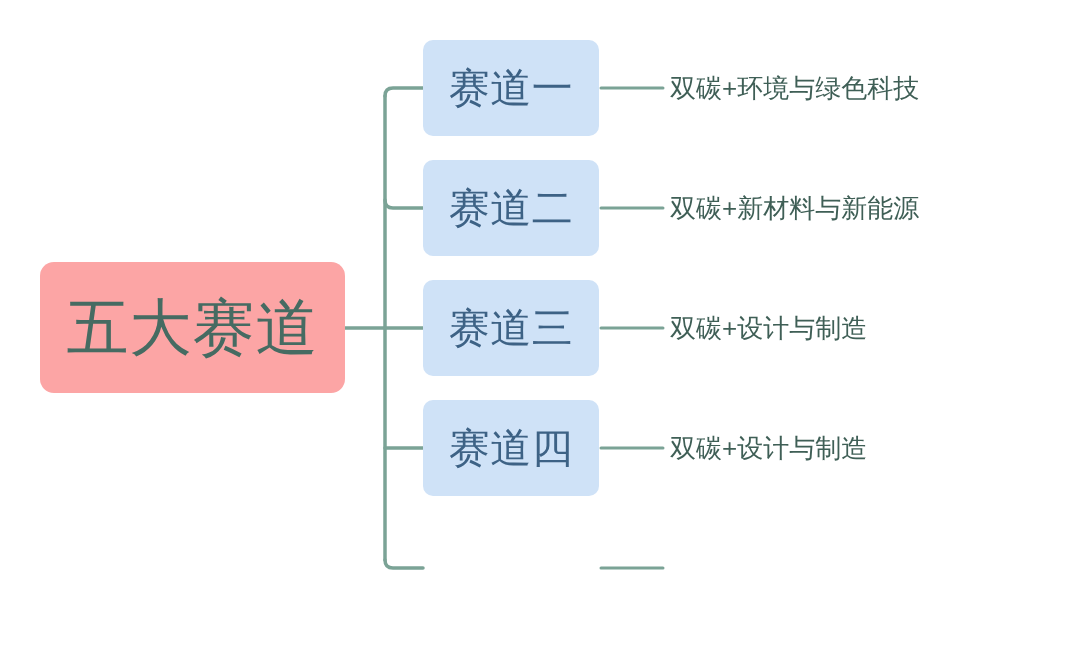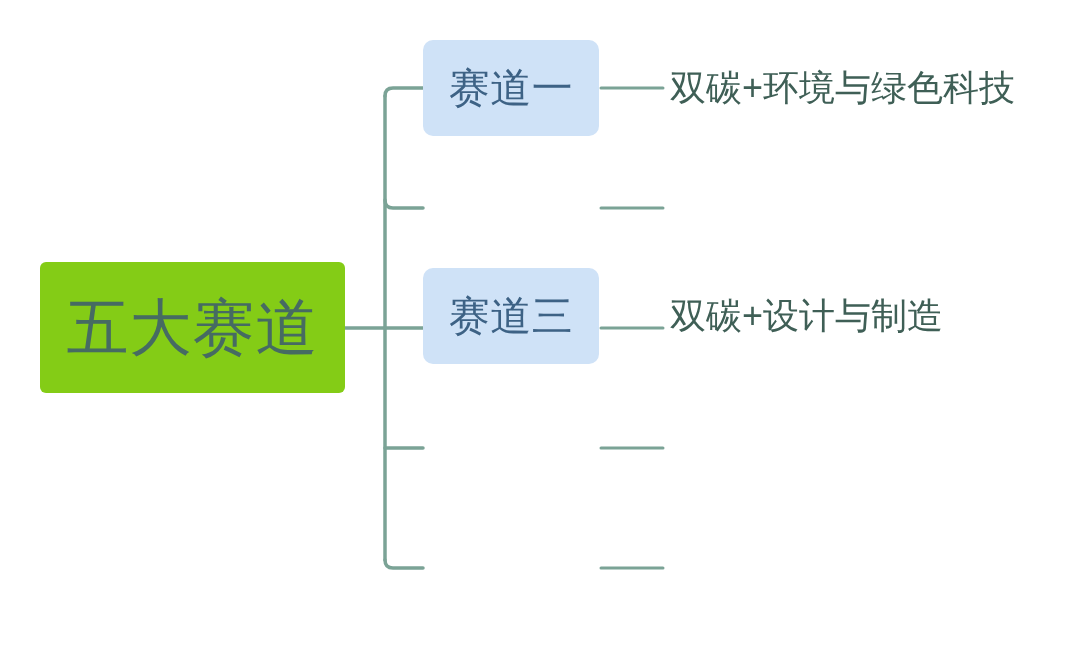--- a/index.html
+++ b/index.html
@@ -27,22 +27,22 @@
     pointer-events: none;
   }
 
   
   .root-node {
     position: absolute;
     left: 40px;
     top: 262px;
     width: 305px;
     height: 131px;
-    background: #84cc16;
-    border-radius: 6px;
+    background: #fca5a5;
+    border-radius: 14px;
     display: flex;
     align-items: center;
     justify-content: center;
     box-sizing: border-box;
   }
   .root-label {
     font-size: 62px;
     line-height: 1;
     color: #466b62;
     letter-spacing: 1px;
@@ -70,21 +70,21 @@
   }
   .track-label {
     font-size: 41px;
     line-height: 1;
     color: #3d6285;
     letter-spacing: 0.5px;
     white-space: nowrap;
   }
   .leaf-label {
     margin-left: 71px;
-    font-size: 36px;
+    font-size: 26px;
     line-height: 1;
     color: #3f5f56;
     white-space: nowrap;
   }
 </style>
 </head>
 <body>
 
 <div id="mindmap">
 
@@ -115,25 +115,37 @@
     <span class="root-label">五大赛道</span>
   </div>
 
   <div class="branch-row" style="top:40px">
     <div class="track-node">
       <span class="track-label">赛道一</span>
     </div>
     <span class="leaf-label">双碳+环境与绿色科技</span>
   </div>
 
+  <div class="branch-row" style="top:160px">
+    <div class="track-node">
+      <span class="track-label">赛道二</span>
+    </div>
+    <span class="leaf-label">双碳+新材料与新能源</span>
+  </div>
 
-  <div class="branch-row" style="top:268px">
+  <div class="branch-row" style="top:280px">
     <div class="track-node">
       <span class="track-label">赛道三</span>
     </div>
     <span class="leaf-label">双碳+设计与制造</span>
   </div>
 
+  <div class="branch-row" style="top:400px">
+    <div class="track-node">
+      <span class="track-label">赛道四</span>
+    </div>
+    <span class="leaf-label">双碳+设计与制造</span>
+  </div>
 
   <div class="branch-row" style="top:520px">
   </div>
 
 </div>
 
 </body></html>

